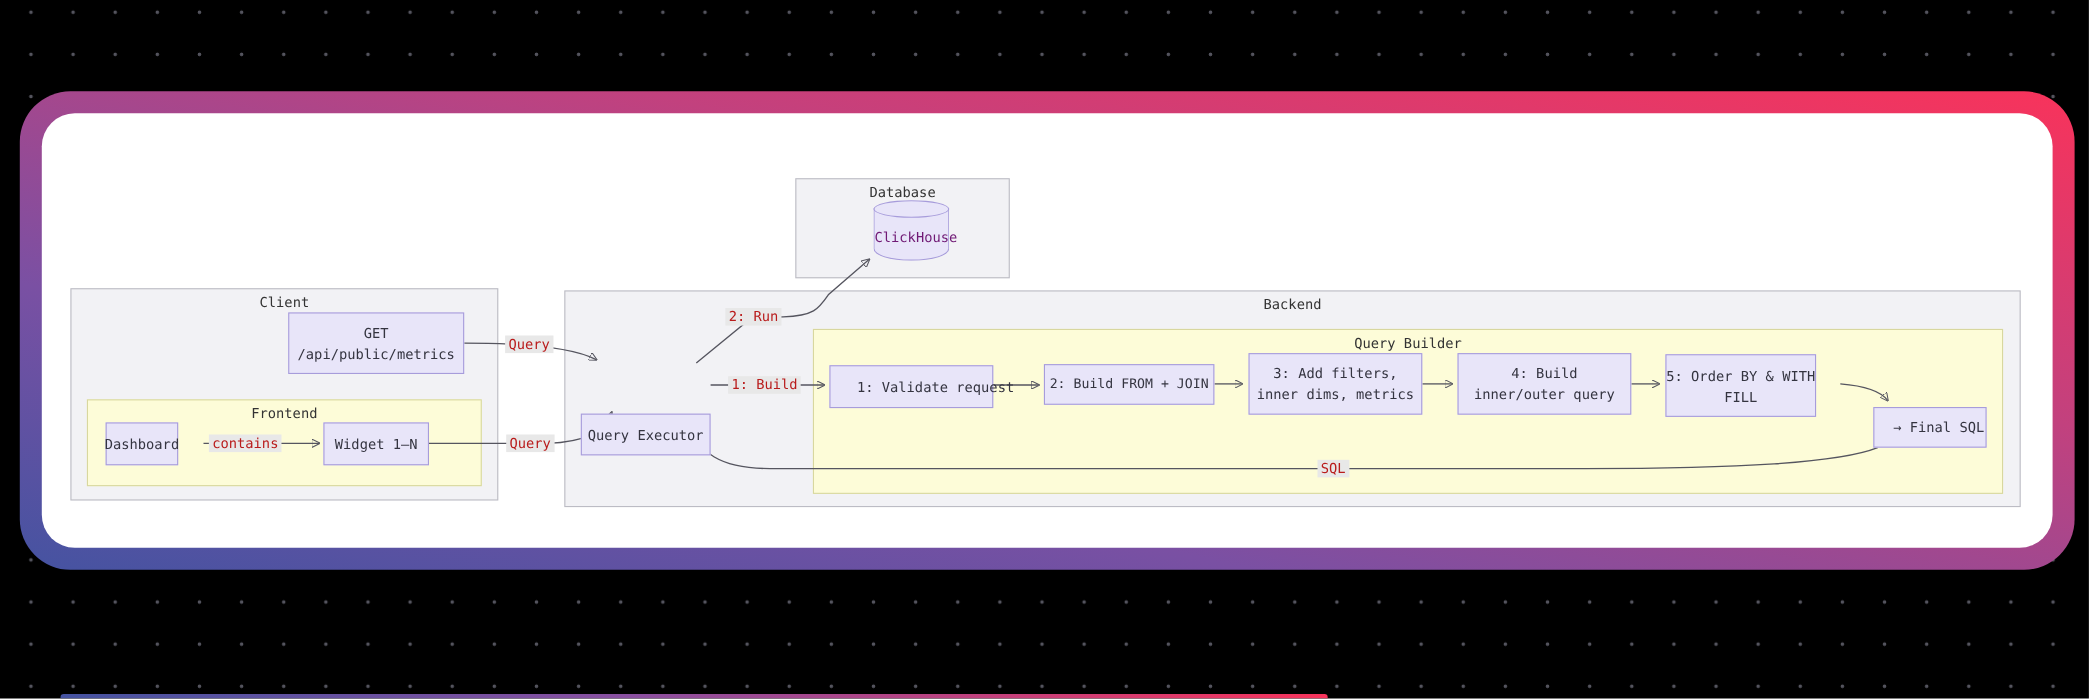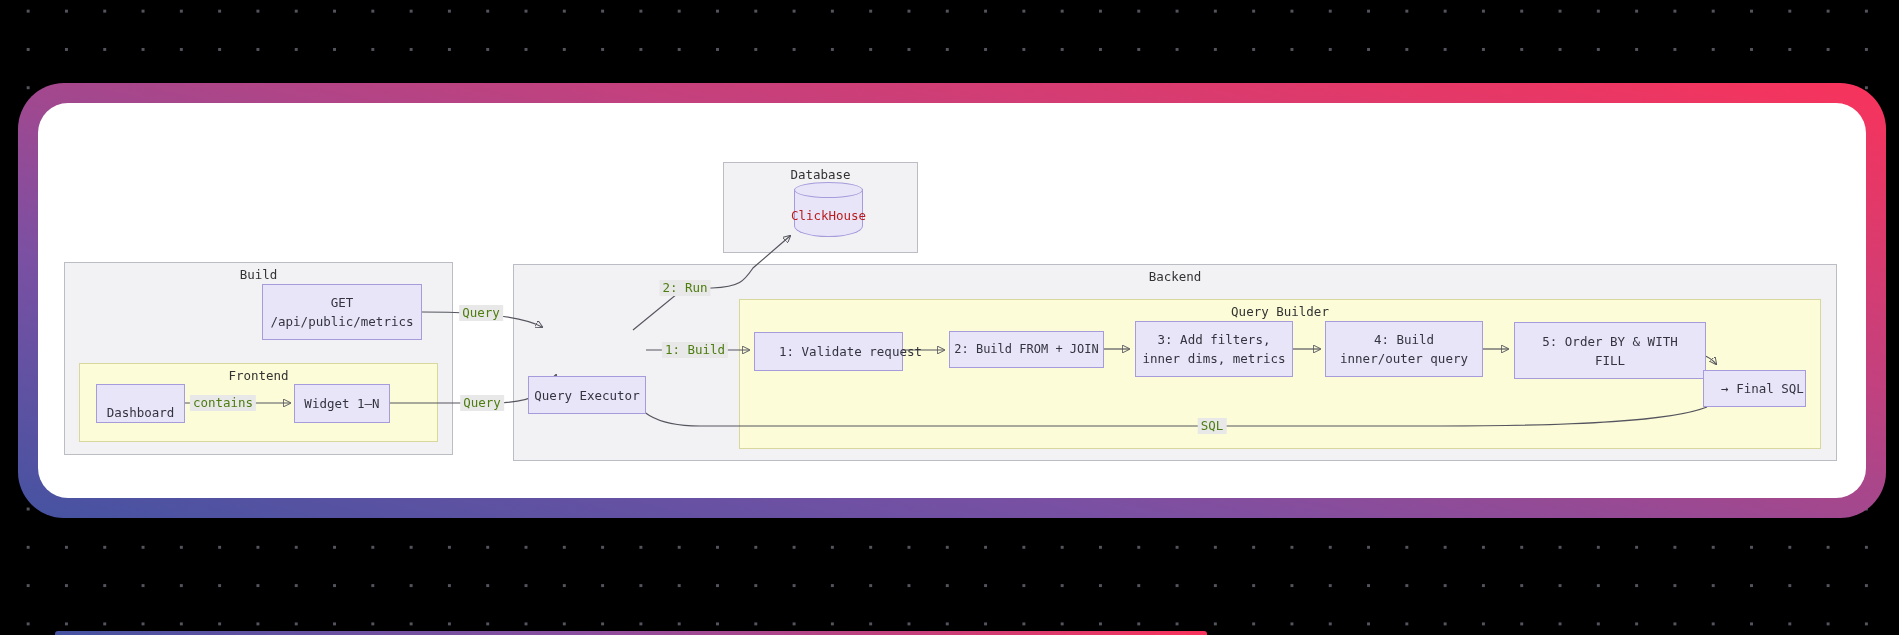--- a/index.html
+++ b/index.html
@@ -45,31 +45,31 @@
     display:flex; flex-direction:column; align-items:center; justify-content:center;
     font-size:12.5px; color:#343440; text-align:center; line-height:19px;
     white-space:nowrap;
   }
 
   .cyl { position:absolute; }
   .cyl-body {
     position:absolute; left:0; top:7px; width:100%; height:48px;
     background:#e8e5f9; border:1px solid #a79cdb; border-top:none;
     border-radius:0 0 34px 34px / 0 0 11px 11px;
-    display:flex; align-items:center; justify-content:center;
-    font-size:12.5px; color:#b91c1c; padding-top:6px; white-space:nowrap;
+    display:flex; align-items:center; 
+    font-size:12.5px; color:#701a75; padding-top:6px; white-space:nowrap;
   }
   .cyl-top {
     position:absolute; left:0; top:0; width:100%; height:16px;
     background:#e8e5f9; border:1px solid #a79cdb; border-radius:50%;
   }
 
   .edge-label {
     position:absolute; transform:translate(-50%,-50%);
-    background:#e8e8e8; color:#4d7c0f; font-size:12.5px; line-height:14px;
+    background:#e8e8e8; color:#b91c1c; font-size:12.5px; line-height:14px;
     padding:1px 3px; white-space:nowrap;
   }
 
   svg.edges { position:absolute; left:0; top:0; }
   svg.edges path { stroke:#55555f; stroke-width:1.2; fill:none; }
 </style>
 </head>
 <body>
 
 <div class="stage">
@@ -80,21 +80,21 @@
 
   <div class="bottom-strip"></div>
 
   <div class="layer">
 
     <div class="subgraph" style="left:723px; top:162px; width:195px; height:91px;">
       <div class="subgraph-label">Database</div>
     </div>
 
     <div class="subgraph" style="left:64px; top:262px; width:389px; height:193px;">
-      <div class="subgraph-label">Build</div>
+      <div class="subgraph-label">Client</div>
     </div>
 
     <div class="subgraph yellow" style="left:79px; top:363px; width:359px; height:79px;">
       <div class="subgraph-label">Frontend</div>
     </div>
 
     <div class="subgraph" style="left:513px; top:264px; width:1324px; height:197px;">
       <div class="subgraph-label">Backend</div>
     </div>
 
@@ -119,21 +119,21 @@
       <path d="M 1483 349 L 1508 349" marker-end="url(#arr)"></path>
       <path d="M 1673 349 C 1698 351 1710 356 1716 364" marker-end="url(#arr)"></path>
       <path d="M 1707 407 C 1672 421 1580 426 1440 426 L 700 426 C 656 426 634 413 625 381" marker-end="url(#arr)"></path>
     </svg>
 
     <div class="node" style="left:262px; top:284px; width:160px; height:56px;">
       <span>GET</span>
       <span>/api/public/metrics</span>
     </div>
 
-    <div class="node" style="left:96px; top:384px; width:89px; height:39px;justify-content:flex-end;">
+    <div class="node" style="left:96px; top:384px; width:66px; height:39px;">
       <span>Dashboard</span>
     </div>
 
     <div class="node" style="left:294px; top:384px; width:96px; height:39px;">
       <span>Widget 1–N</span>
     </div>
 
     <div class="node" style="left:528px; top:332px; width:118px; height:38px;margin-top:44px;">
       <span>Query Executor</span>
     </div>
@@ -149,21 +149,21 @@
     <div class="node" style="left:1135px; top:321px; width:158px; height:56px;">
       <span>3: Add filters,</span>
       <span>inner dims, metrics</span>
     </div>
 
     <div class="node" style="left:1325px; top:321px; width:158px; height:56px;">
       <span>4: Build</span>
       <span>inner/outer query</span>
     </div>
 
-    <div class="node" style="left:1514px; top:322px; width:192px; height:57px;">
+    <div class="node" style="left:1514px; top:322px; width:137px; height:57px;">
       <span>5: Order BY &amp; WITH</span>
       <span>FILL</span>
     </div>
 
     <div class="node" style="left:1703px; top:370px; width:103px; height:37px;padding-left:16px;">
       <span>→ Final SQL</span>
     </div>
 
     <div class="cyl" style="left:794px; top:182px; width:69px; height:55px;">
       <div class="cyl-body">

